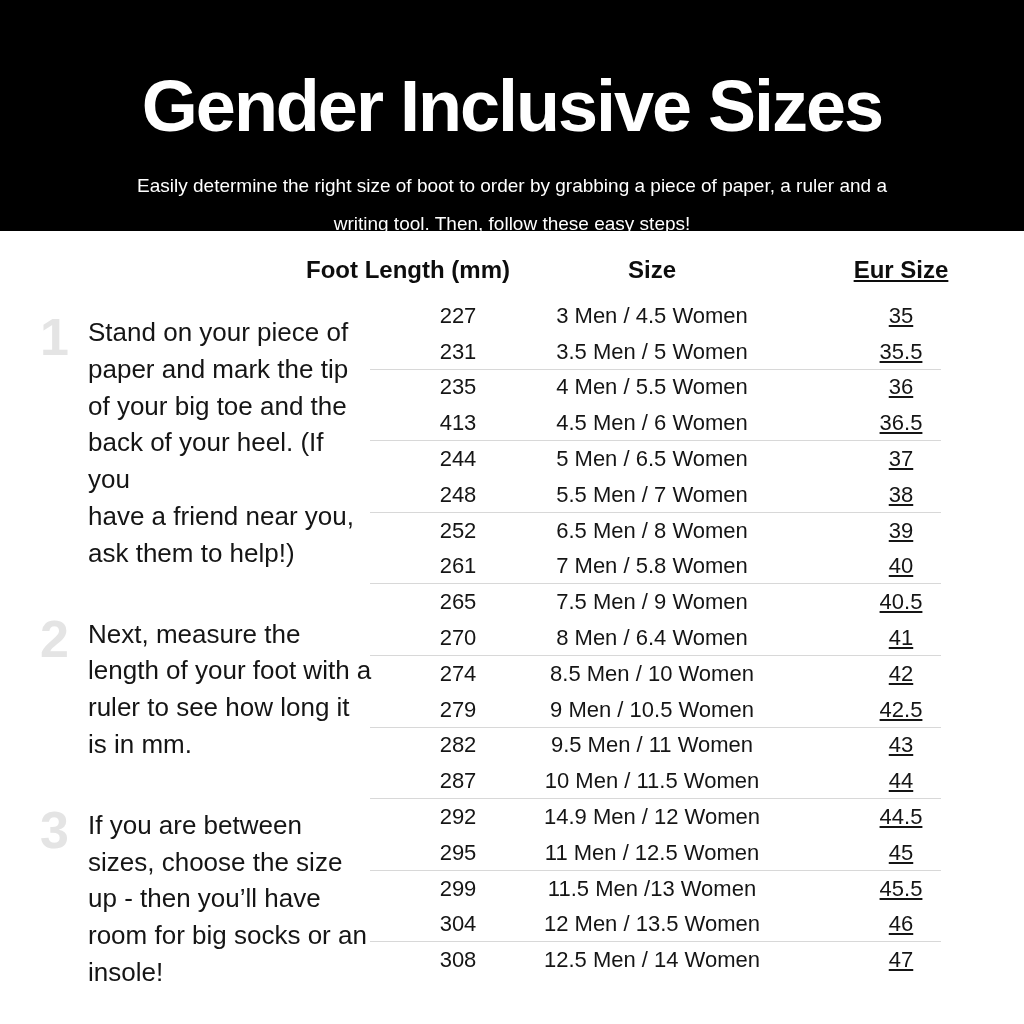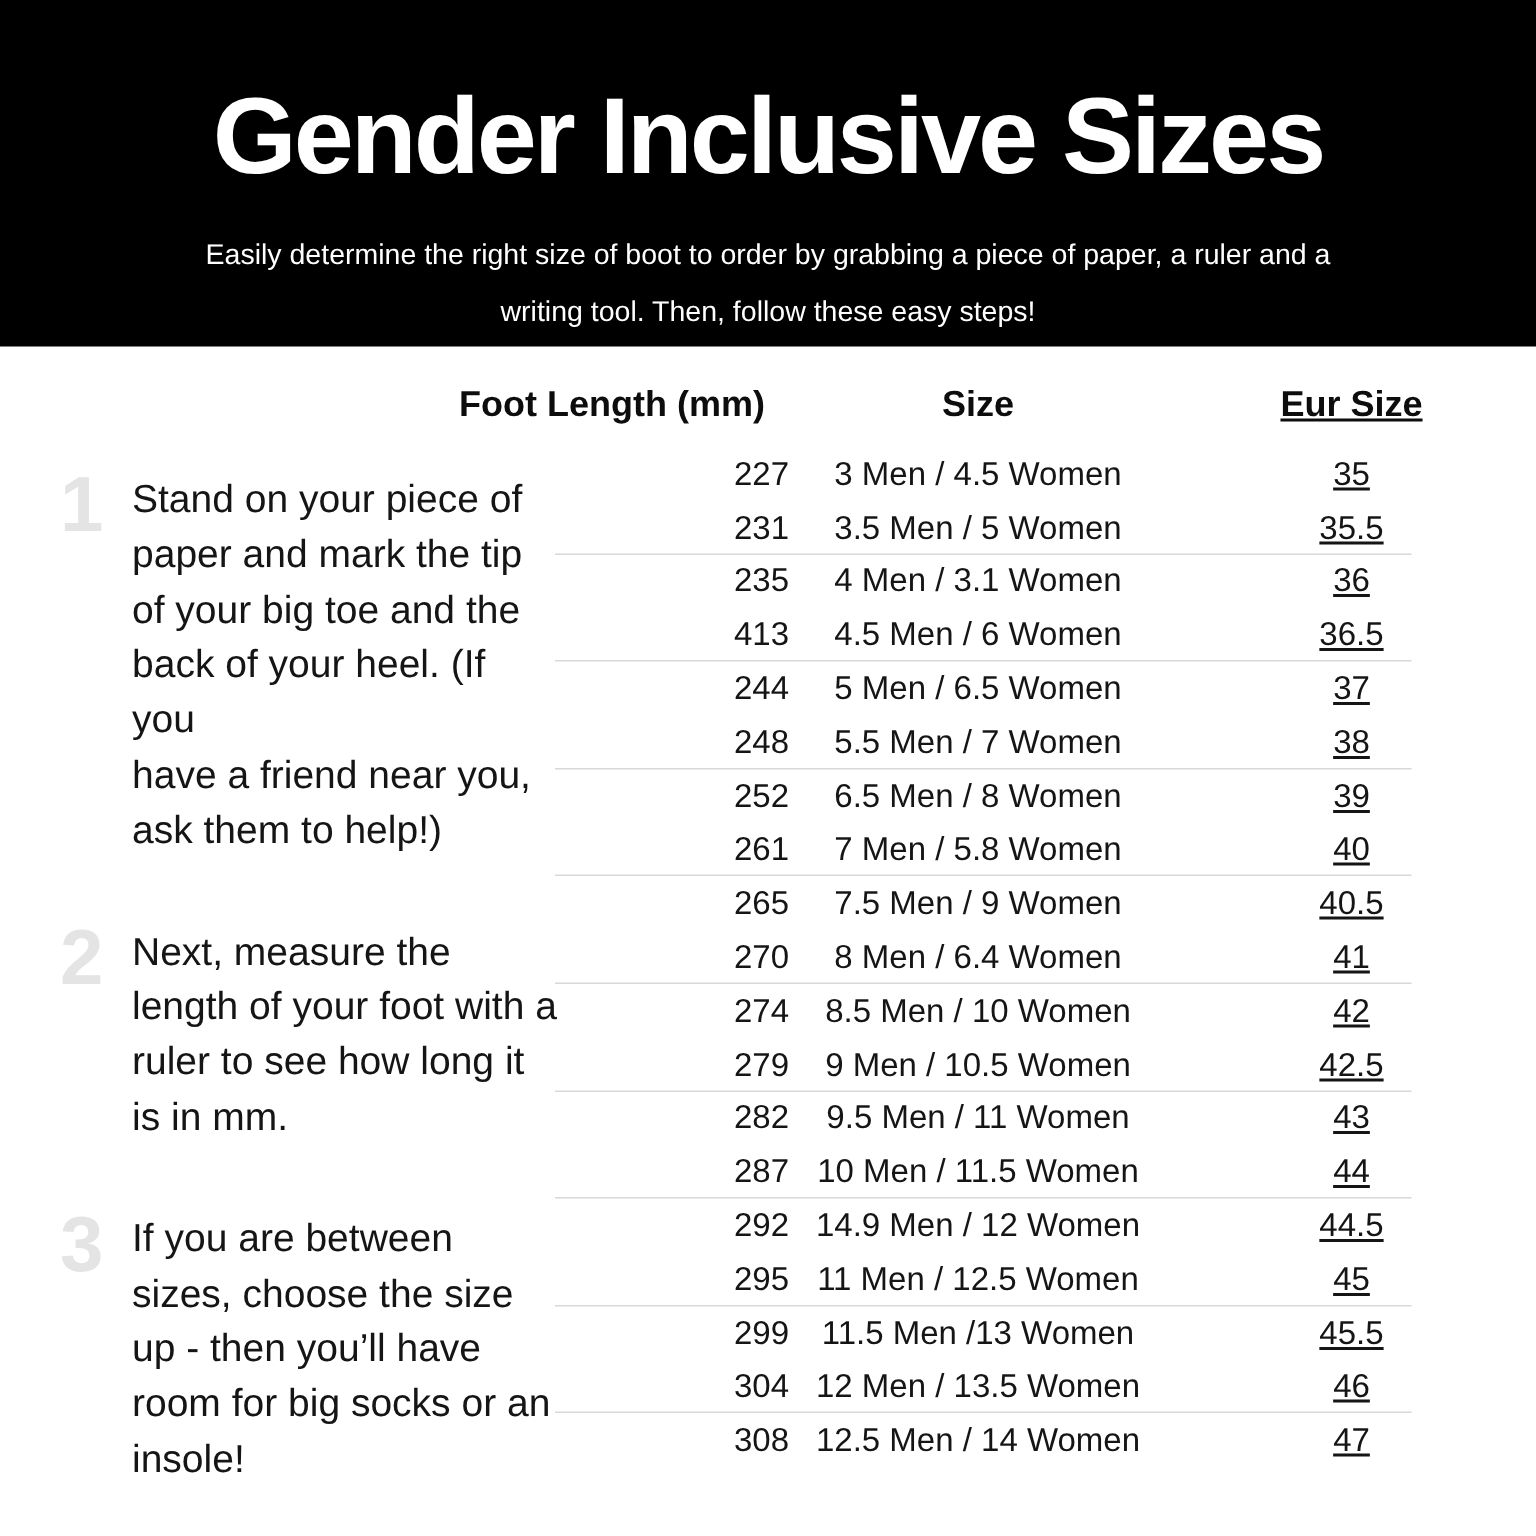--- a/index.html
+++ b/index.html
@@ -17,21 +17,21 @@
   .hero {
     position: absolute;
     top: 0; left: 0;
     width: 1024px;
     height: 231px;
     background: #000000;
     color: #ffffff;
     text-align: center;
   }
   .hero h1 {
-    margin: 0;
+    margin: 15px;
     padding-top: 52px;
     font-size: 72px;
     line-height: 78px;
     font-weight: 700;
     letter-spacing: -2px;
   }
   .hero .sub {
     margin: 22px auto 0;
     font-size: 19px;
     line-height: 38px;
@@ -87,21 +87,21 @@
     left: 80px;
     right: 83px;
     bottom: 0;
     height: 1px;
     background: #d8d8d8;
   }
   .c1 { width: 236px; flex: 0 0 236px; box-sizing: border-box; }
   .c2 { width: 252px; flex: 0 0 252px; text-align: center; }
   .c3 { width: 246px; flex: 0 0 246px; text-align: center; text-decoration: underline; }
   .thead .c1 { text-align: center; }
-  .trow  .c1 { text-align: right; padding-left: 100px; }
+  .trow  .c1 { text-align: center; padding-left: 100px; }
 </style>
 </head>
 <body>
 
 <div class="page">
 
   <header class="hero">
     <h1>Gender Inclusive Sizes</h1>
     <p class="sub">Easily determine the right size of boot to order by grabbing a piece of paper, a ruler and a
 writing tool. Then, follow these easy steps!</p>
@@ -150,21 +150,21 @@
   </div>
 
   <div class="trow">
     <div class="c1">231</div>
     <div class="c2">3.5 Men / 5 Women</div>
     <div class="c3">35.5</div>
   </div>
 
   <div class="trow">
     <div class="c1">235</div>
-    <div class="c2">4 Men / 3.1 Women</div>
+    <div class="c2">4 Men / 5.5 Women</div>
     <div class="c3">36</div>
   </div>
 
   <div class="trow">
     <div class="c1">413</div>
     <div class="c2">4.5 Men / 6 Women</div>
     <div class="c3">36.5</div>
   </div>
 
   <div class="trow">

